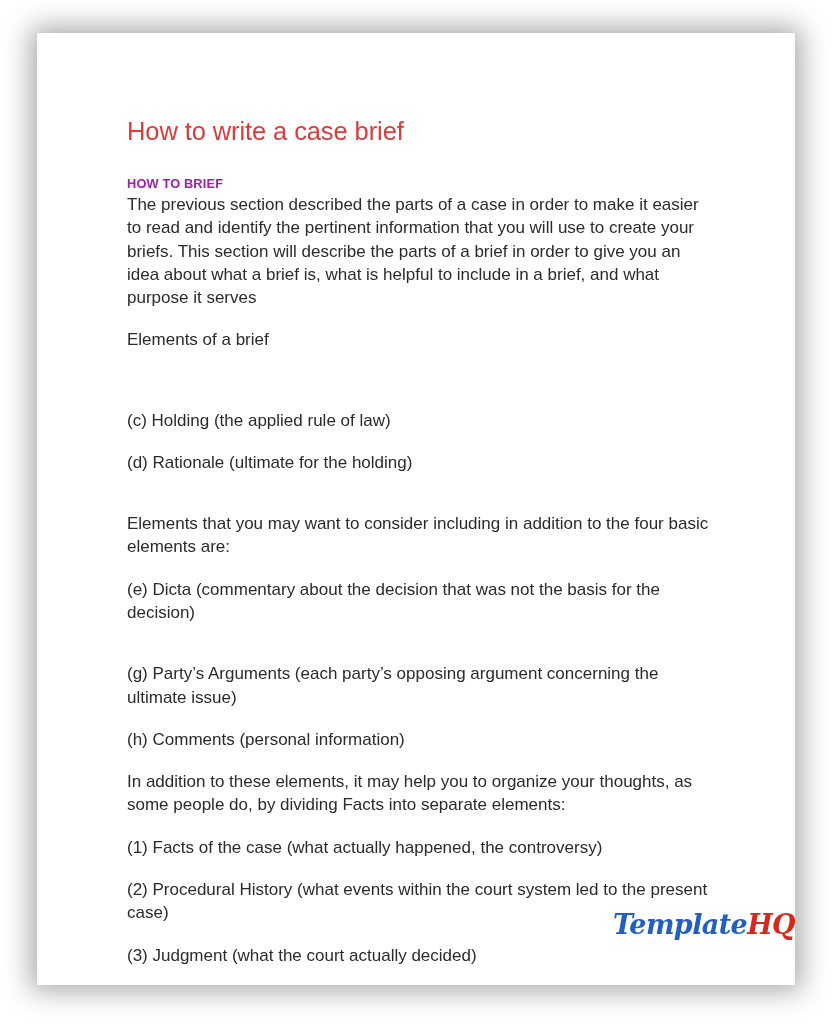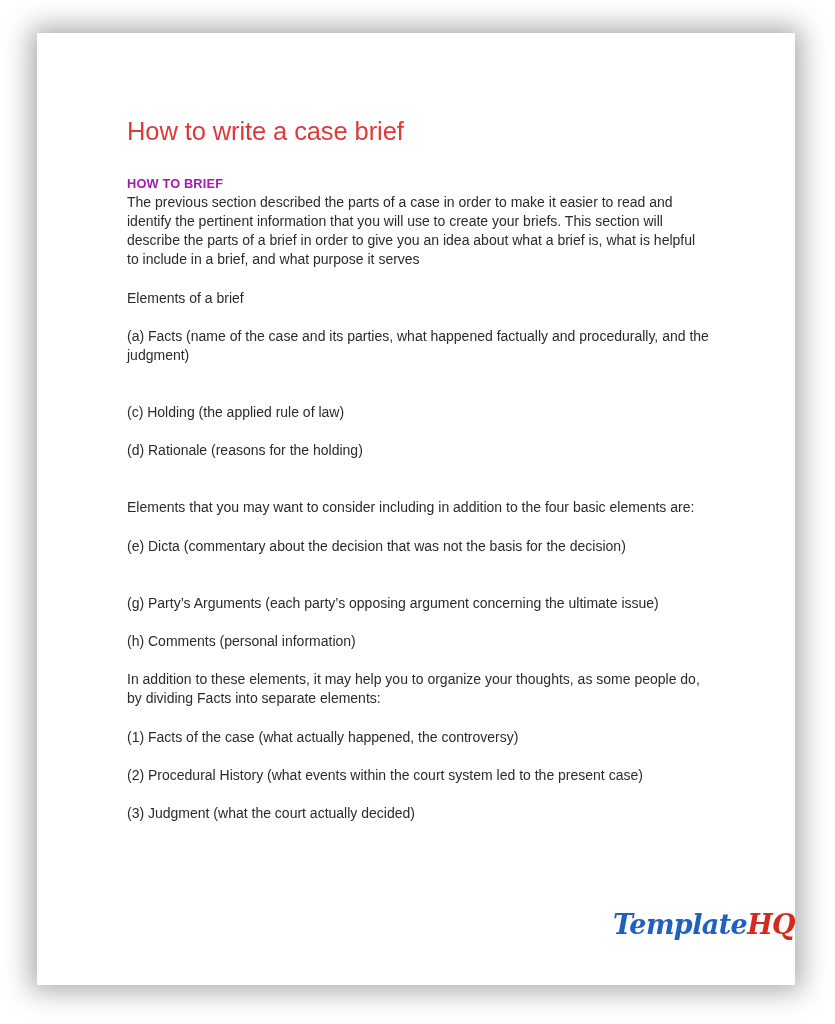--- a/index.html
+++ b/index.html
@@ -61,21 +61,21 @@
   .section-heading {
     font-size: 12.8px;
     font-weight: bold;
     color: #a21caf;
     line-height: 1.32;
     margin: 0;
     letter-spacing: 0.15px;
   }
 
   .para {
-    font-size: 14px;
+    font-size: 17px;
     color: #2b2b2b;
     line-height: 1.37;
     margin: 0;
   }
 
   
   .gap {
     height: 19px;
   }
 
@@ -113,29 +113,28 @@
 
       <h1 class="doc-title">How to write a case brief</h1>
 
       <p class="section-heading"> HOW TO BRIEF</p>
       <p class="para">The previous section described the parts of a case in order to make it easier to read and identify the pertinent information that you will use to create your briefs. This section will describe the parts of a brief in order to give you an idea about what a brief is, what is helpful to include in a brief, and what purpose it serves</p>
 
       <div class="gap"></div>
       <p class="para">Elements of a brief</p>
 
       <div class="gap"></div>
-      <p class="para"> (a) Facts (name of the case and its parties, what happened factually and procedurally, and the judgment)</p>
 
       <div class="gap"></div>
 
       <div class="gap"></div>
       <p class="para">(c) Holding (the applied rule of law)</p>
 
       <div class="gap"></div>
-      <p class="para">(d) Rationale (reasons for the holding)</p>
+      <p class="para">(d) Rationale (ultimate for the holding)</p>
 
       <div class="gap"></div>
 
       <div class="gap"></div>
       <p class="para">Elements that you may want to consider including in addition to the four basic elements are:</p>
 
       <div class="gap"></div>
       <p class="para">(e) Dicta (commentary about the decision that was not the basis for the decision)</p>
 
       <div class="gap"></div>

